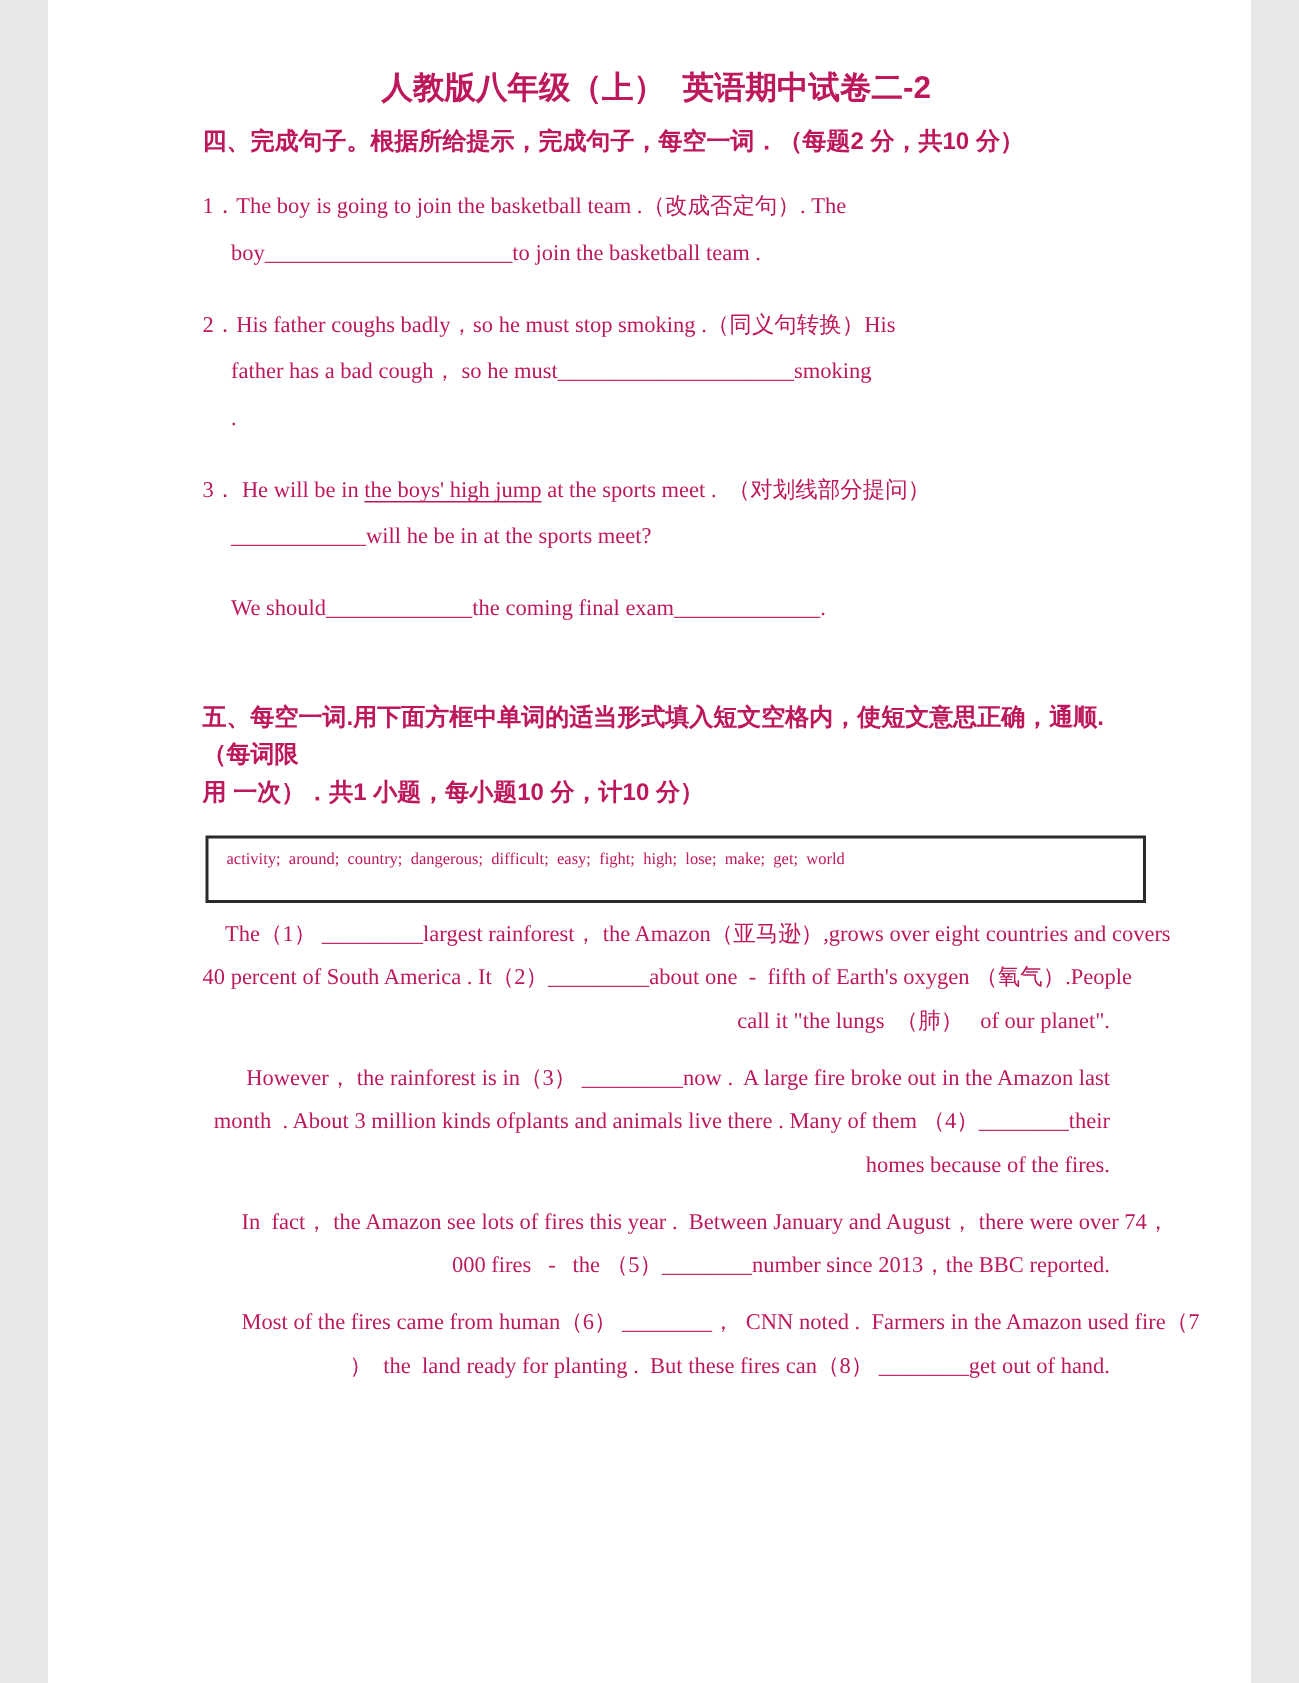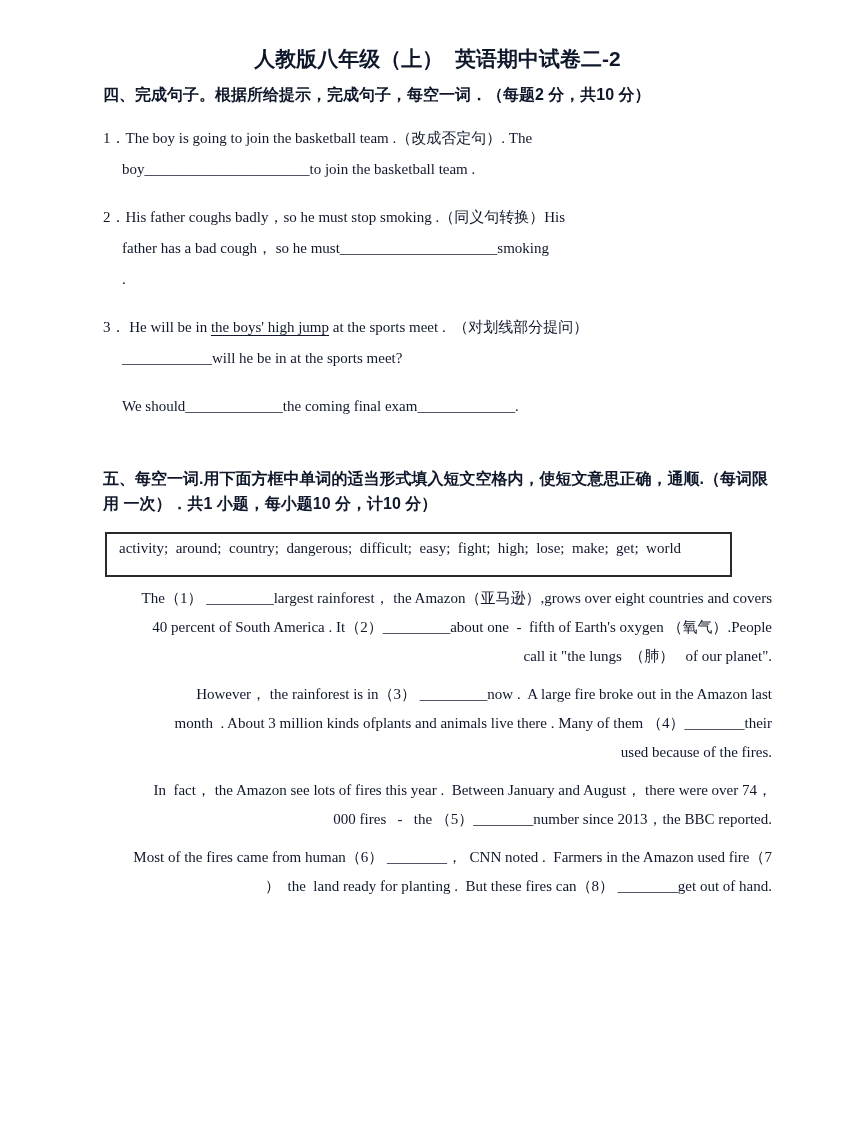--- a/index.html
+++ b/index.html
@@ -1,21 +1,21 @@
 <!DOCTYPE html>
 <html><head>
 <meta charset="utf-8">
 <style>
   html,body { margin:0; padding:0; background:#e8e8e8; }
   .page {
     position:relative;
-    width:866px; height:1122px;
+    width:802px; height:1122px;
     margin:0 auto;
     background:#ffffff;
-    color:#0f172a;
+    color:#be185d;
     overflow:hidden;
     font-family:"Liberation Serif","DejaVu Serif",serif;
   }
   .content { padding:46px 94px 0 103px; }
 
   .title {
     text-align:center;
     font-family:"Liberation Sans","DejaVu Sans",sans-serif;
     font-weight:700;
     font-size:21px;
@@ -45,21 +45,21 @@
 
   .section-five { margin-top:44px; }
 
   .word-box {
     box-sizing:border-box;
     width:627px;
     margin-top:16px;
     margin-left:2px;
     border:2px solid #2a2a2a;
     padding:4px 12px 16px 12px;
-    font-size:15px;
+    font-size:11px;
     line-height:21px;
     white-space:pre;
   }
 
   .passage { margin-top:7px;text-align:right; }
   .para { margin:0 0 9px 0; }
   .p-line {
     font-size:15px;
     line-height:29px;
     white-space:pre;
@@ -105,21 +105,21 @@
 
       <div class="passage" id="passage">
           <div class="para">
             <div class="p-line indent1">The（1） _________largest rainforest， the Amazon（亚马逊）,grows over eight countries and covers</div>
             <div class="p-line">40 percent of South America . It（2）_________about one  -  fifth of Earth's oxygen （氧气）.People</div>
             <div class="p-line">call it "the lungs  （肺）   of our planet".</div>
           </div>
           <div class="para">
             <div class="p-line indent2">However， the rainforest is in（3） _________now .  A large fire broke out in the Amazon last</div>
             <div class="p-line">month  . About 3 million kinds ofplants and animals live there . Many of them （4）________their</div>
-            <div class="p-line">used because of the fires.</div>
+            <div class="p-line">homes because of the fires.</div>
           </div>
           <div class="para">
             <div class="p-line indent2">In  fact， the Amazon see lots of fires this year .  Between January and August， there were over 74，</div>
             <div class="p-line">000 fires   -   the （5）________number since 2013，the BBC reported.</div>
           </div>
           <div class="para">
             <div class="p-line indent2">Most of the fires came from human（6） ________，  CNN noted .  Farmers in the Amazon used fire（7</div>
             <div class="p-line">）  the  land ready for planting .  But these fires can（8） ________get out of hand.</div>
           </div>
         </div>

